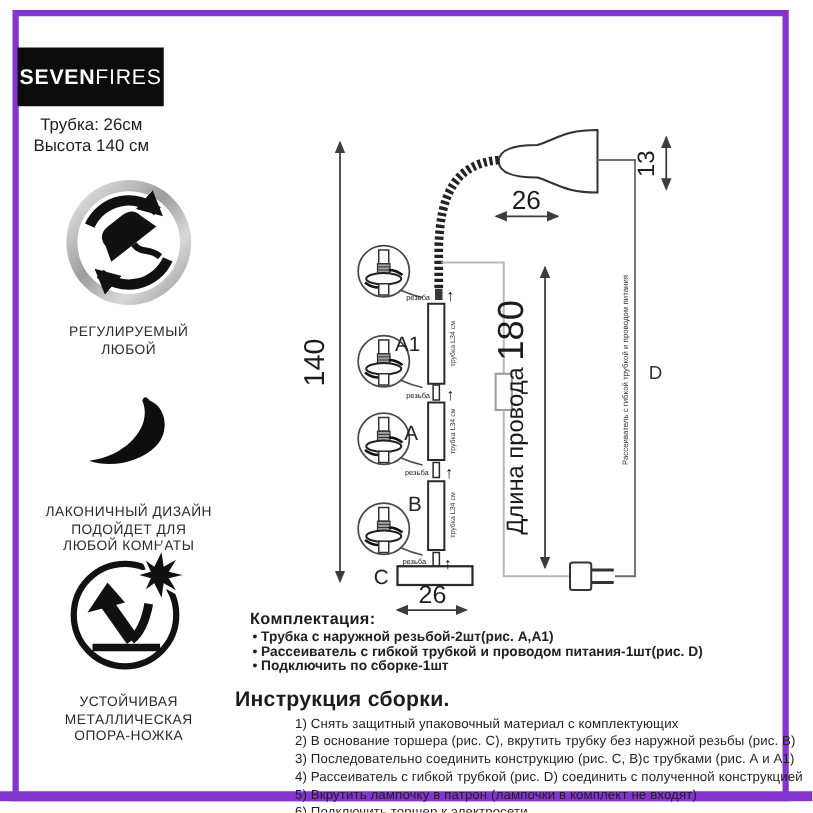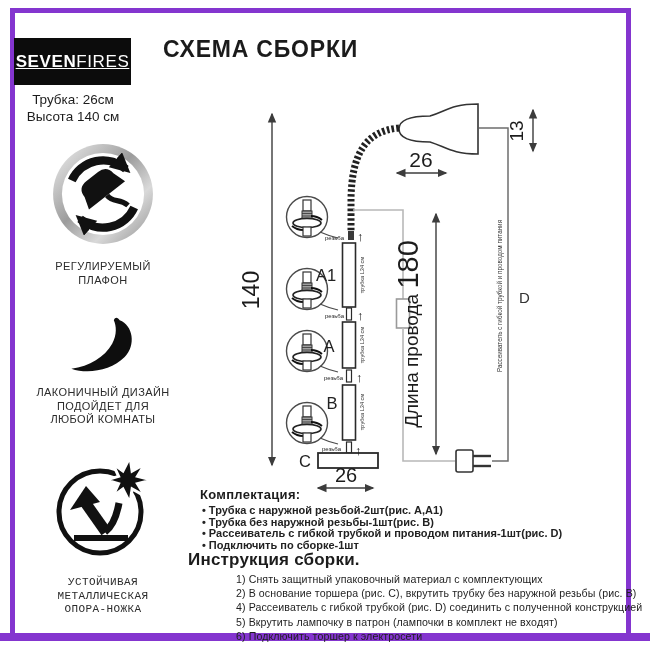--- a/index.html
+++ b/index.html
@@ -4,21 +4,21 @@
 <style>
   html,body{margin:0;padding:0;}
   body{width:650px;height:650px;position:relative;background:#ffffff;
        font-family:"Liberation Sans", sans-serif;color:#1c1c1c;overflow:hidden;}
   .abs{position:absolute;}
   
   .frame{left:10px;top:8px;width:621px;height:633px;border:5px solid #8435cf;box-sizing:border-box;}
   .bottom-strip{left:0;top:633px;width:650px;height:8px;background:#8435cf;}
   
   .logo{left:14px;top:38px;width:117px;height:47px;background:#0c0c0c;display:flex;align-items:center;justify-content:center;}
-  .logo span{color:#fff;font-size:17px;letter-spacing:.6px;text-decoration:underline;}
+  .logo span{color:#fff;font-size:17px;letter-spacing:.6px;}
   .logo .b{font-weight:bold;}
   .logo .l{font-weight:normal;}
   .specs{left:8px;top:92px;width:130px;text-align:center;font-size:13.5px;line-height:16.5px;color:#1d1d1d;}
   
   .title{left:163px;top:36px;font-size:23px;font-weight:bold;letter-spacing:.8px;line-height:27px;color:#1b1b1b;white-space:nowrap;}
   
   .feat{width:170px;left:18px;text-align:center;}
   .feat .lbl{font-size:11px;line-height:13.5px;letter-spacing:.4px;color:#2b2b2b;white-space:pre-line;}
   
   .pkg-head{left:200px;top:487px;font-size:13px;font-weight:bold;letter-spacing:.3px;}
@@ -41,21 +41,20 @@
 <div class="abs logo">
   <span class="b">SEVEN</span>
     <span class="l">FIRES</span>
 </div>
 <div class="abs specs">
   <div>Трубка: 26см</div>
   <div>Высота 140 см</div>
 </div>
 
 <div class="abs title">
-  <div>СХЕМА СБОРКИ</div>
 </div>
 
 <div class="abs feat" style="top:142px;">
   <svg width="104" height="104" viewBox="0 0 100 100" style="margin:0 auto;">
     <defs>
       <linearGradient id="silver" x1="0" y1="0" x2="1" y2="1">
         <stop offset="0" stop-color="#f2f2f2"></stop>
           <stop offset="0.45" stop-color="#9c9c9c"></stop>
         <stop offset="0.7" stop-color="#d9d9d9"></stop>
           <stop offset="1" stop-color="#8f8f8f"></stop>
@@ -67,33 +66,33 @@
     <circle cx="50" cy="50" r="48" fill="url(#silver)"></circle>
     <circle cx="50" cy="50" r="39.5" fill="#ffffff"></circle>
     <path d="M20,37 A33,33 0 0 1 72,26" fill="none" stroke="#111" stroke-width="8" marker-end="url(#ahb)"></path>
     <path d="M80,63 A33,33 0 0 1 28,74" fill="none" stroke="#111" stroke-width="8" marker-end="url(#ahb)"></path>
     <g transform="rotate(-38 50 48)">
       <path d="M33,41 Q33,30 44,30 L58,30 Q68,30 69,40 L73,53 L29,53 Z" fill="#111"></path>
       <path d="M51,53 C51,63 59,62 61,73" stroke="#111" stroke-width="5" fill="none"></path>
     </g>
   </svg>
   <div class="lbl" style="margin-top:14px;">РЕГУЛИРУЕМЫЙ
-ПЛАФОН</div>
+ЛЮБОЙ</div>
 </div>
 
 <div class="abs feat" style="top:312px;">
   <svg width="84" height="70" viewBox="0 0 100 84" style="margin:0 auto;">
     <path d="M70,10 C86,16 90,40 76,54 C60,70 32,75 12,68 C34,65 52,54 61,38 C67,27 66,17 63,10 C65,5 68,7 70,10 Z" fill="#0e0e0e"></path>
   </svg>
-  <div class="lbl" style="margin-top:4px;">ЛАКОНИЧНЫЙ ДИЗАЙН
+  <div class="lbl" style="margin-top:22px;">ЛАКОНИЧНЫЙ ДИЗАЙН
 ПОДОЙДЕТ ДЛЯ
 ЛЮБОЙ КОМНАТЫ</div>
 </div>
 
-<div class="abs feat" style="top:452px;font-family:Liberation Mono, monospace;">
+<div class="abs feat" style="top:432px;">
   <svg width="110" height="112" viewBox="0 0 110 112" style="margin:0 auto;">
     <circle cx="52" cy="60" r="41" fill="none" stroke="#111" stroke-width="5"></circle>
     <polygon fill="#111" stroke="#fff" stroke-width="3" points="104,28 89.4,31.6 96.9,44.1 84.1,36.9 82,51 74.9,36.9 64.9,44.1 70.6,31.6 58,28 70.6,24.4 64.9,11.9 74.9,19.1 82,5 84.1,19.1 96.9,11.9 89.4,24.4"></polygon>
     <polygon points="22,58 38,34 52,50" fill="#111"></polygon>
     <path d="M34,46 L58,80" stroke="#111" stroke-width="11"></path>
     <path d="M57,80 C65,74 69,62 71,51" stroke="#111" stroke-width="7" fill="none"></path>
     <path d="M26,86 L80,86" stroke="#111" stroke-width="6"></path>
   </svg>
   <div class="lbl" style="margin-top:12px;">УСТОЙЧИВАЯ
 МЕТАЛЛИЧЕСКАЯ
@@ -201,25 +200,25 @@
 
   <text x="326" y="281" text-anchor="middle" font-size="16.5" fill="#222">A1</text>
   <text x="329" y="352" text-anchor="middle" font-size="16.5" fill="#222">A</text>
   <text x="332" y="409" text-anchor="middle" font-size="16.5" fill="#222">B</text>
   <text x="305" y="467" text-anchor="middle" font-size="16.5" fill="#222">C</text>
 </svg>
 
 <div class="abs pkg-head">Комплектация:</div>
 <div class="abs pkg-list">
   <div class="row"><span class="blt">•</span><span>Трубка с наружной резьбой-2шт(рис. А,А1)</span></div>
-  <div class="row"><span class="blt">•</span><span>Трубка без наружной резьбы-1шт(рис. В)</span></div>
   <div class="row"><span class="blt">•</span><span>Рассеиватель с гибкой трубкой и проводом питания-1шт(рис. D)</span></div>
   <div class="row"><span class="blt">•</span><span>Подключить по сборке-1шт</span></div>
 </div>
 
 <div class="abs instr-head">Инструкция сборки.</div>
 <div class="abs instr-list">
   <div class="row">1)  Снять защитный упаковочный материал с комплектующих</div>
   <div class="row">2)  В основание торшера (рис. С), вкрутить трубку без наружной резьбы (рис. В)</div>
+  <div class="row">3)  Последовательно соединить конструкцию (рис. С, В)с трубками (рис. А и А1)</div>
   <div class="row">4)  Рассеиватель с гибкой трубкой (рис. D) соединить с полученной конструкцией</div>
   <div class="row">5)  Вкрутить лампочку в патрон (лампочки в комплект не входят)</div>
   <div class="row">6)  Подключить торшер к электросети</div>
 </div>
 
 </body></html>

